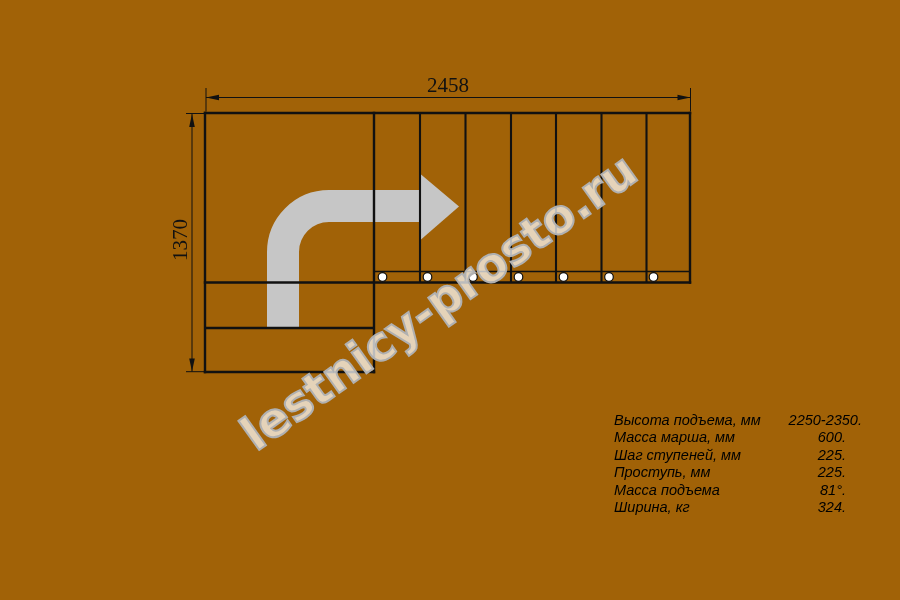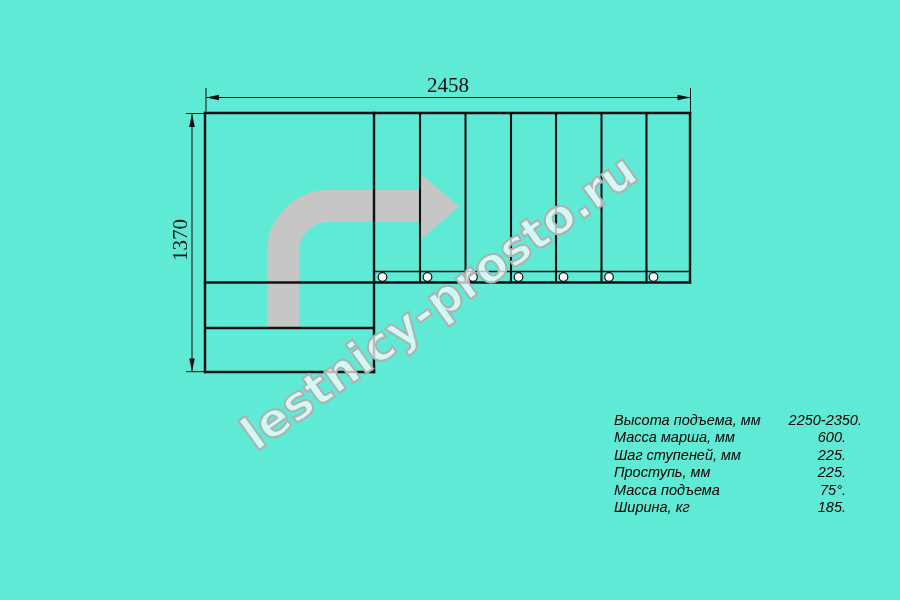--- a/index.html
+++ b/index.html
@@ -1,21 +1,21 @@
 <!DOCTYPE html>
 <html><head>
 <meta charset="utf-8">
 <style>
   * { margin: 0; padding: 0; box-sizing: border-box; }
   html, body { background: #fff; }
   .canvas {
     position: relative;
     width: 900px;
     height: 600px;
-    background: #5eead4;
+    background: #a16207;
     overflow: hidden;
     font-family: "Liberation Sans", sans-serif;
   }
   .plan-svg {
     position: absolute;
     left: 0; top: 0;
     width: 900px; height: 600px;
   }
   .dim-text {
     font-family: "Liberation Serif", serif;
@@ -126,21 +126,21 @@
     <div class="spec-row">
       <span class="spec-label">Шаг ступеней, мм</span>
       <span class="spec-value">225.</span>
     </div>
     <div class="spec-row">
       <span class="spec-label">Проступь, мм</span>
       <span class="spec-value">225.</span>
     </div>
     <div class="spec-row">
       <span class="spec-label">Масса подъема</span>
-      <span class="spec-value">75°.</span>
+      <span class="spec-value">81°.</span>
     </div>
     <div class="spec-row">
       <span class="spec-label">Ширина, кг</span>
-      <span class="spec-value">185.</span>
+      <span class="spec-value">324.</span>
     </div>
   </div>
 
 </div>
 
 </body></html>

